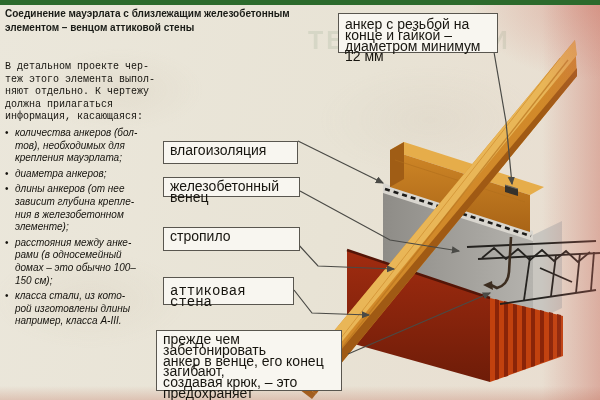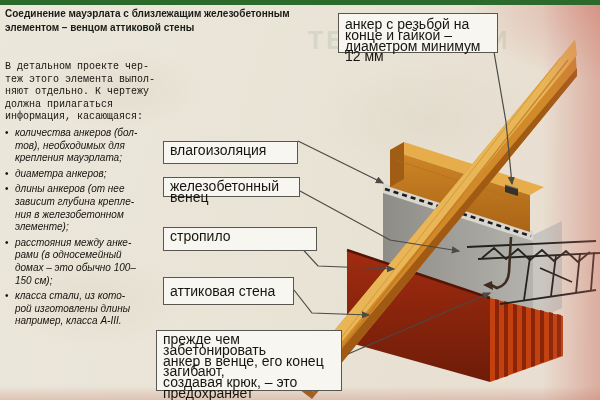--- a/index.html
+++ b/index.html
@@ -29,22 +29,22 @@
   #intro{white-space:pre-line;margin-bottom:3px;font-family:Liberation Mono, monospace;}
   .bullet{display:flex;margin-top:3px;}
   .bullet .dot{width:10px;flex:0 0 10px;font-size:10px;}
   .bullet .bt{white-space:pre-line;flex:1;font-style:italic;}
   .co{position:absolute;z-index:5;background:#f8f6f0;border:1px solid#59564f;
     box-sizing:border-box;font-size:14px;line-height:10.8px;color:#17150f;
     padding:3px 6px;white-space:pre-line;}
   #co-anchor{left:338px;top:13px;width:160px;height:40px;padding-top:5px;}
   #co-moist{left:163px;top:125px;width:135px;height:23px;margin-top:16px;}
   #co-crown{left:163px;top:177px;width:137px;height:20px;}
-  #co-rafter{left:163px;top:227px;width:154px;height:24px;}
-  #co-attic{left:163px;top:277px;width:131px;height:28px;padding-top:8px;}
+  #co-rafter{left:163px;top:227px;width:137px;height:24px;}
+  #co-attic{left:163px;top:277px;width:131px;height:28px;padding-top:8px;font-family:Liberation Mono, monospace;}
   #co-hook{left:156px;top:330px;width:186px;height:61px;}
   svg{z-index:2;}
 </style>
 </head>
 <body>
 
 <div id="stage">
 
   <div class="layer mottle"></div>
   <div id="ghost">ТЕХНОЛОГИИ</div>

